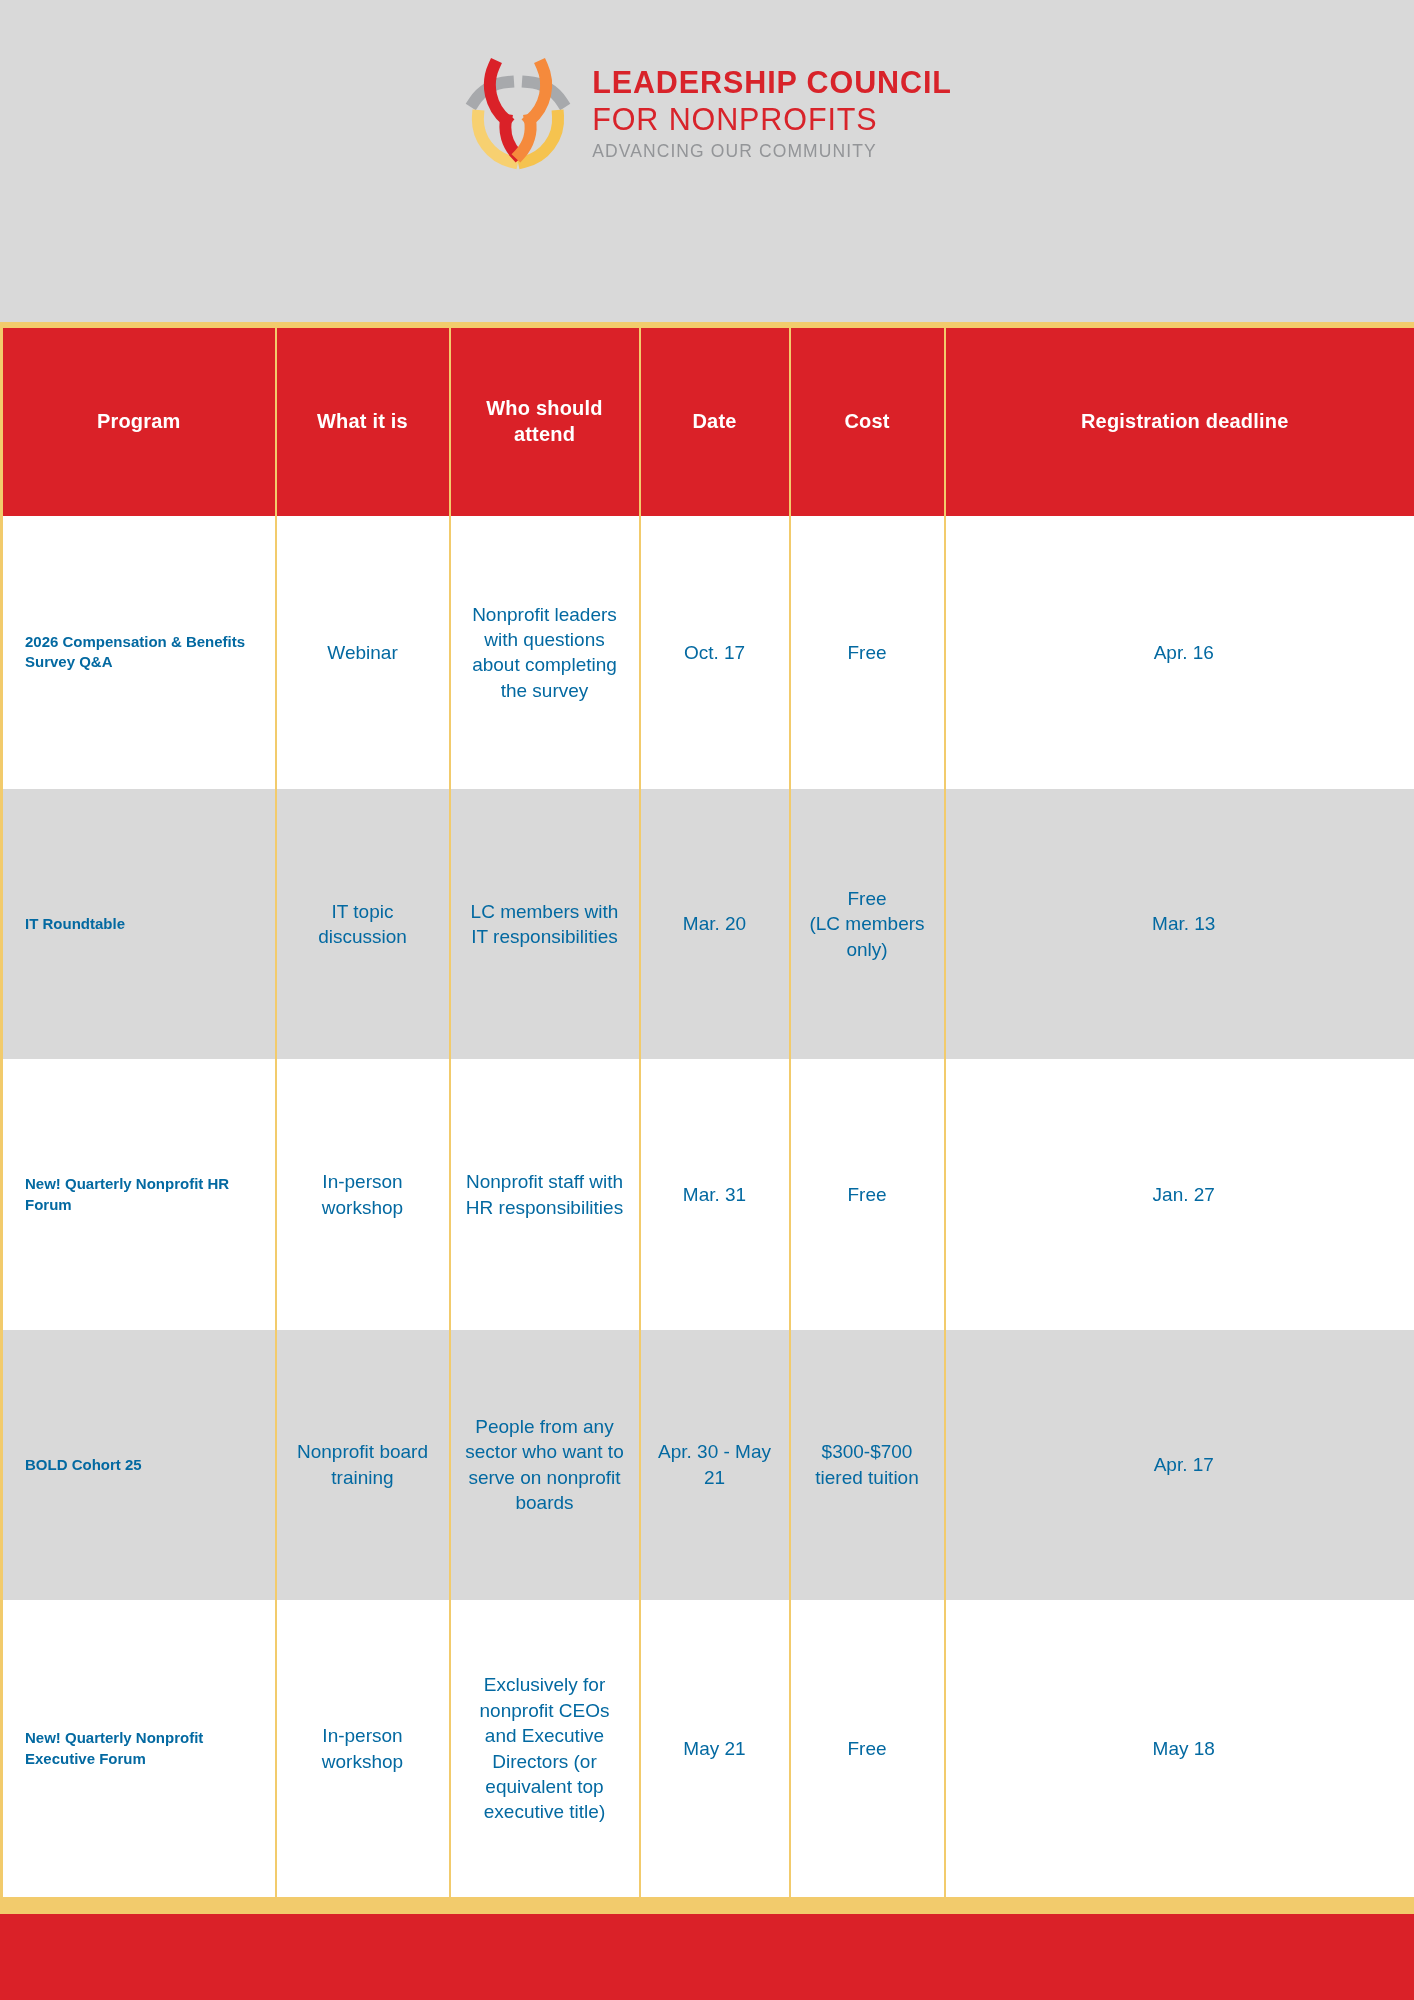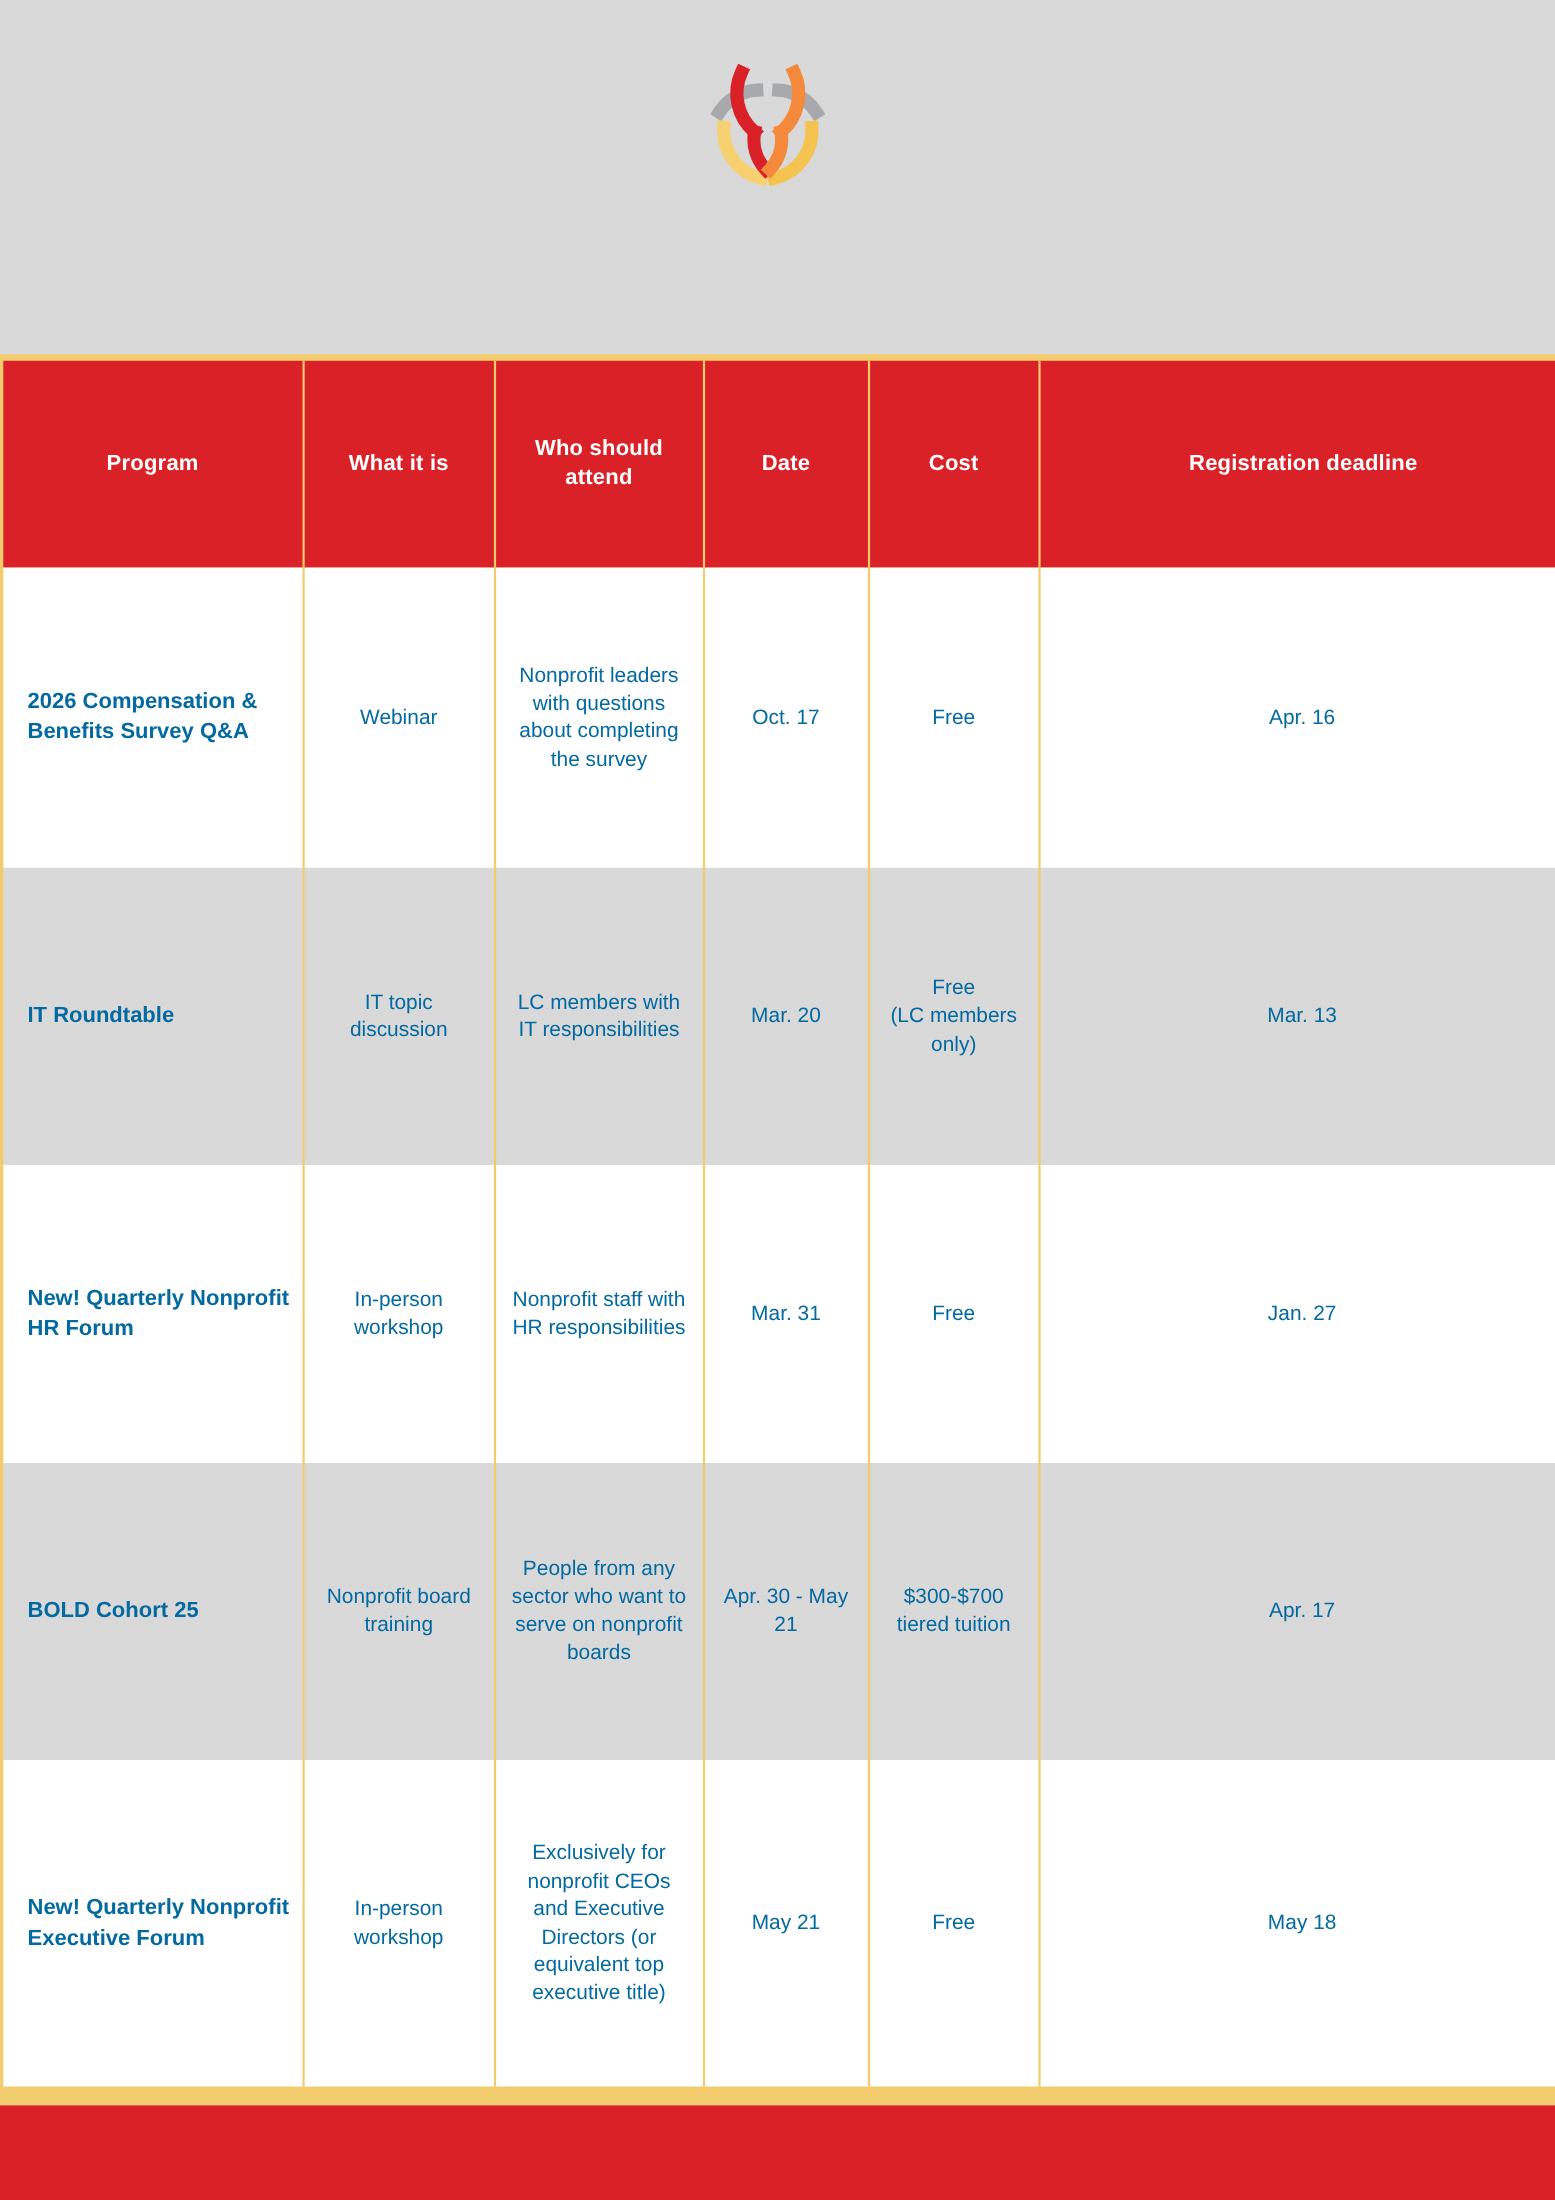--- a/index.html
+++ b/index.html
@@ -138,21 +138,21 @@
   tbody td {
     color: #0369a1;
     font-size: 19px;
     line-height: 1.34;
     padding: 8px 12px;
     box-sizing: border-box;
   }
   tbody td.program {
     text-align: left;
     font-weight: bold;
-    font-size: 20px;
+    font-size: 15px;
     line-height: 1.38;
     padding-left: 22px;
     padding-right: 10px;
   }
   tbody tr.row-0 { height: 217px; }
   tbody tr.row-1 { height: 215px; }
   tbody tr.row-2 { height: 215px; }
   tbody tr.row-3 { height: 215px; }
   tbody tr.row-4 { height: 236px; }
   .bottom-gold {
@@ -189,20 +189,25 @@
           <path d="M16 58 A44 44 0 0 0 50 104" fill="none" stroke="#f7d070" stroke-width="12" stroke-linecap="square"></path>
 
           <path d="M96 58 A44 44 0 0 1 62 104" fill="none" stroke="#f5c34f" stroke-width="12" stroke-linecap="square"></path>
 
           <path d="M44 62 A40 40 0 0 0 54 96" fill="none" stroke="#da2128" stroke-width="12" stroke-linecap="square"></path>
 
           <path d="M68 62 A40 40 0 0 1 58 96" fill="none" stroke="#f58a3c" stroke-width="12" stroke-linecap="square"></path>
         </svg>
       </span>
 
+      <span class="logo-text">
+        <span class="logo-line1">LEADERSHIP COUNCIL</span>
+        <span class="logo-line2">FOR NONPROFITS</span>
+        <span class="logo-line3">ADVANCING OUR COMMUNITY</span>
+      </span>
 
     </div>
 
 
   </div>
 
   <div class="table-wrap">
     <table class="programs">
       <colgroup>
         <col class="c0">

